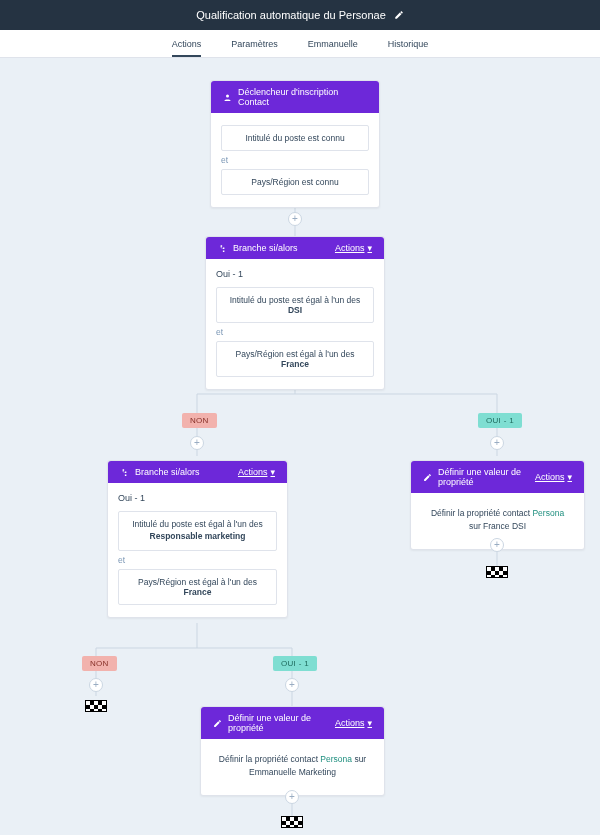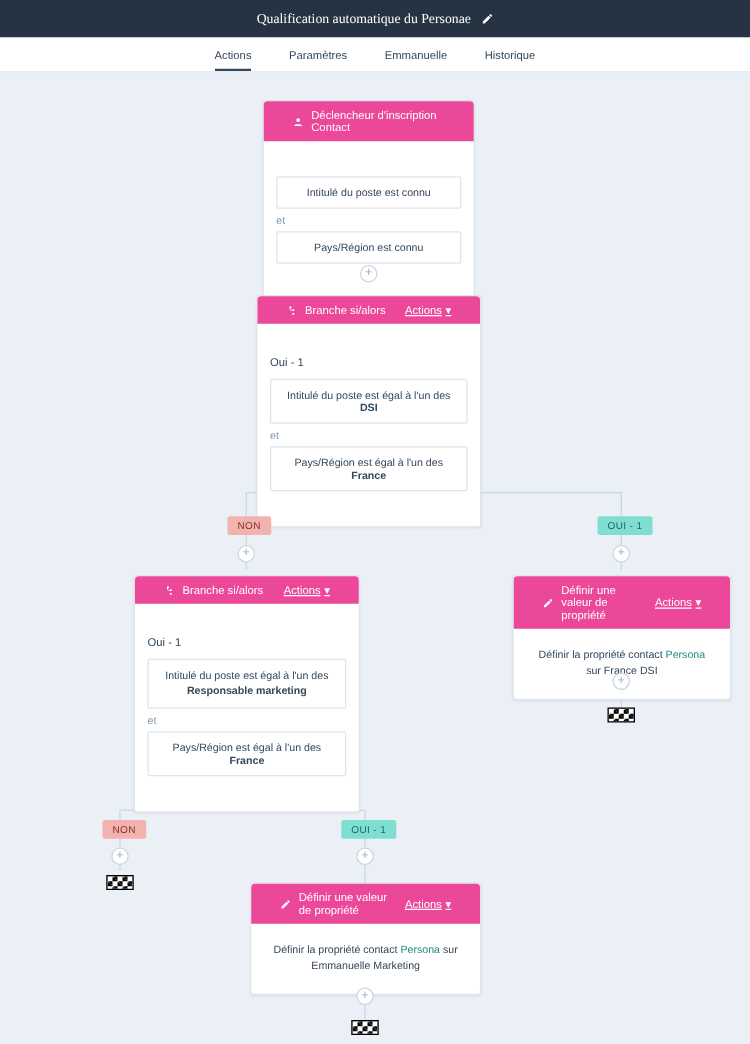--- a/index.html
+++ b/index.html
@@ -13,21 +13,20 @@
   }
   .topbar {
     background: #253342;
     color: #fff;
     height: 30px;
     display: flex;
     align-items: center;
     justify-content: center;
     gap: 8px;
     font-size: 11px;
-    font-family: Liberation Serif, serif;
   }
   .pencil-icon svg { display: block; }
   .tabs {
     background: #fff;
     height: 28px;
     display: flex;
     align-items: stretch;
     justify-content: center;
     gap: 30px;
     border-bottom: 1px solid #dfe3eb;
@@ -57,38 +56,38 @@
     pointer-events: none;
   }
   .card {
     position: absolute;
     background: #fff;
     border: 1px solid #dfe3eb;
     border-radius: 3px;
     box-shadow: 0 1px 2px rgba(0,0,0,0.05);
   }
   .card-header {
-    background: #ec4899;
+    background: #6d28d9;
     color: #fff;
     font-size: 9px;
-    padding: 6px 23px;
+    padding: 6px 12px;
     display: flex;
     align-items: center;
     gap: 6px;
     border-radius: 3px 3px 0 0;
   }
   .card-header .hdr-actions {
     margin-left: auto;
     text-decoration: underline;
     cursor: pointer;
     display: inline-flex;
     align-items: center;
     gap: 3px;
   }
-  .card-body { padding: 24px 10px; }
+  .card-body { padding: 8px 10px; }
   .subtitle { font-size: 9px; margin: 2px 0 8px 0; }
   .cond {
     border: 1px solid #dfe3eb;
     border-radius: 2px;
     padding: 7px 6px;
     text-align: center;
     font-size: 8.5px;
     color: #33475b;
     margin: 4px 0;
     background: #fff;

